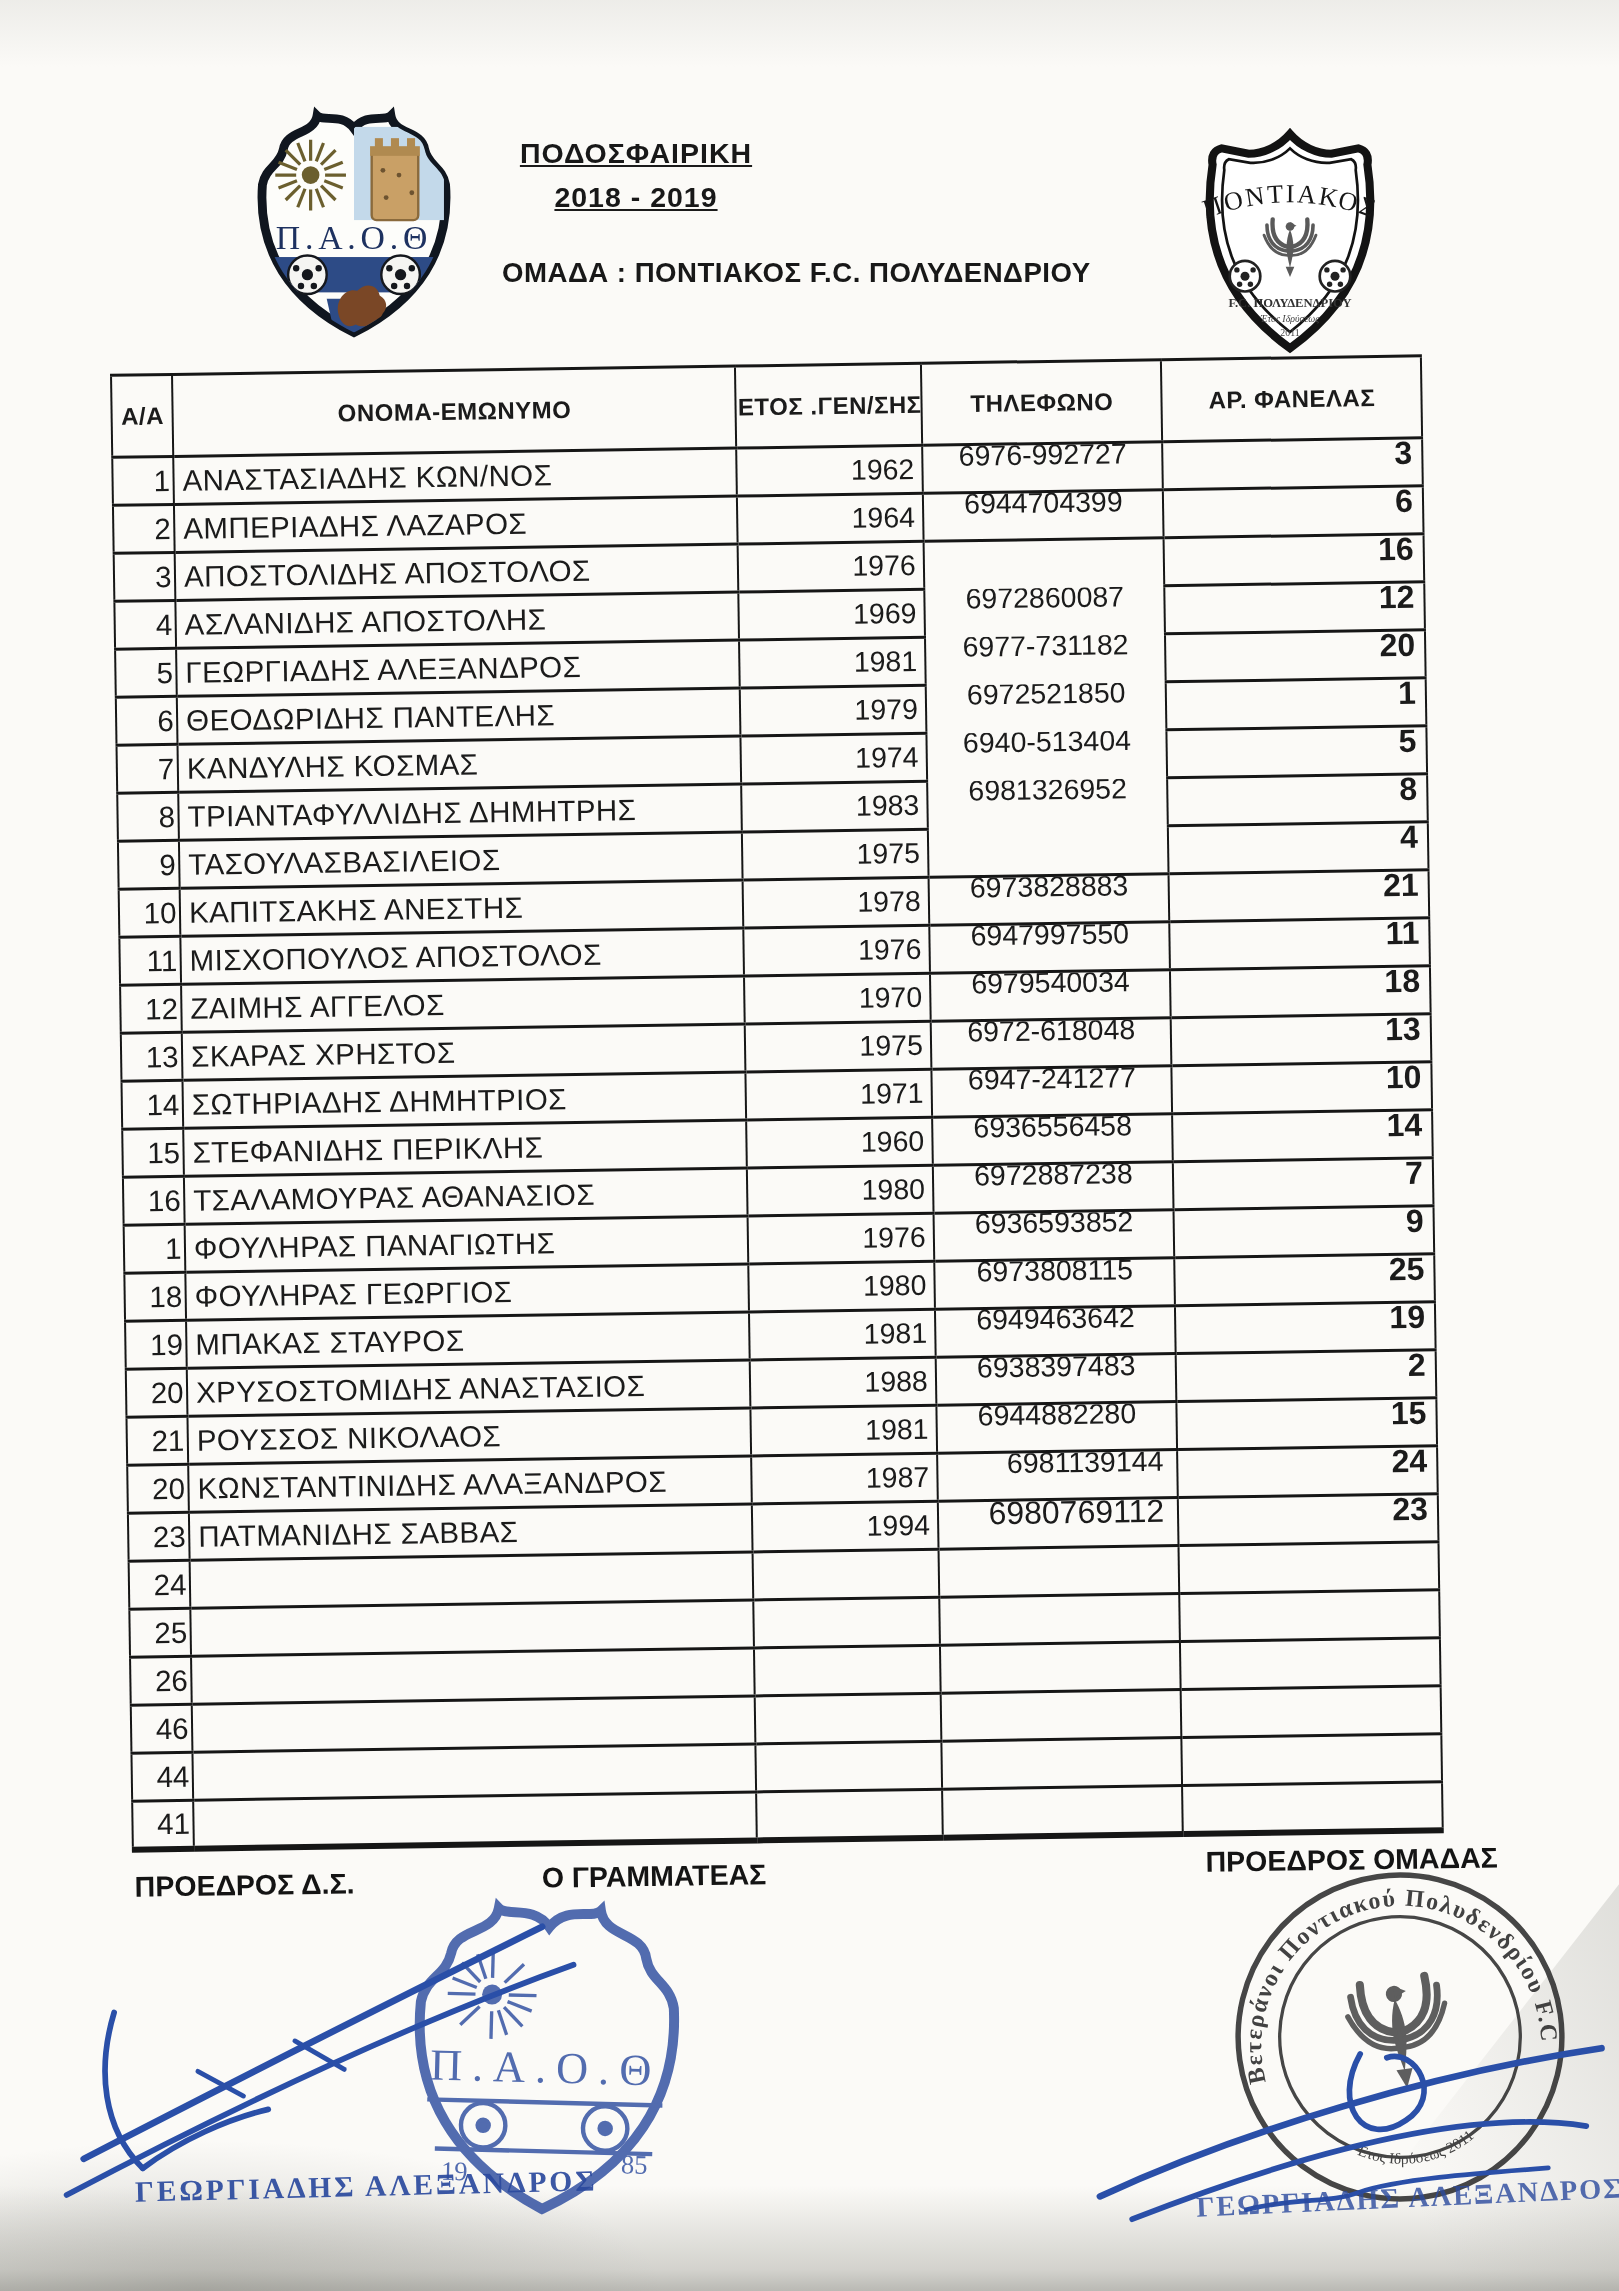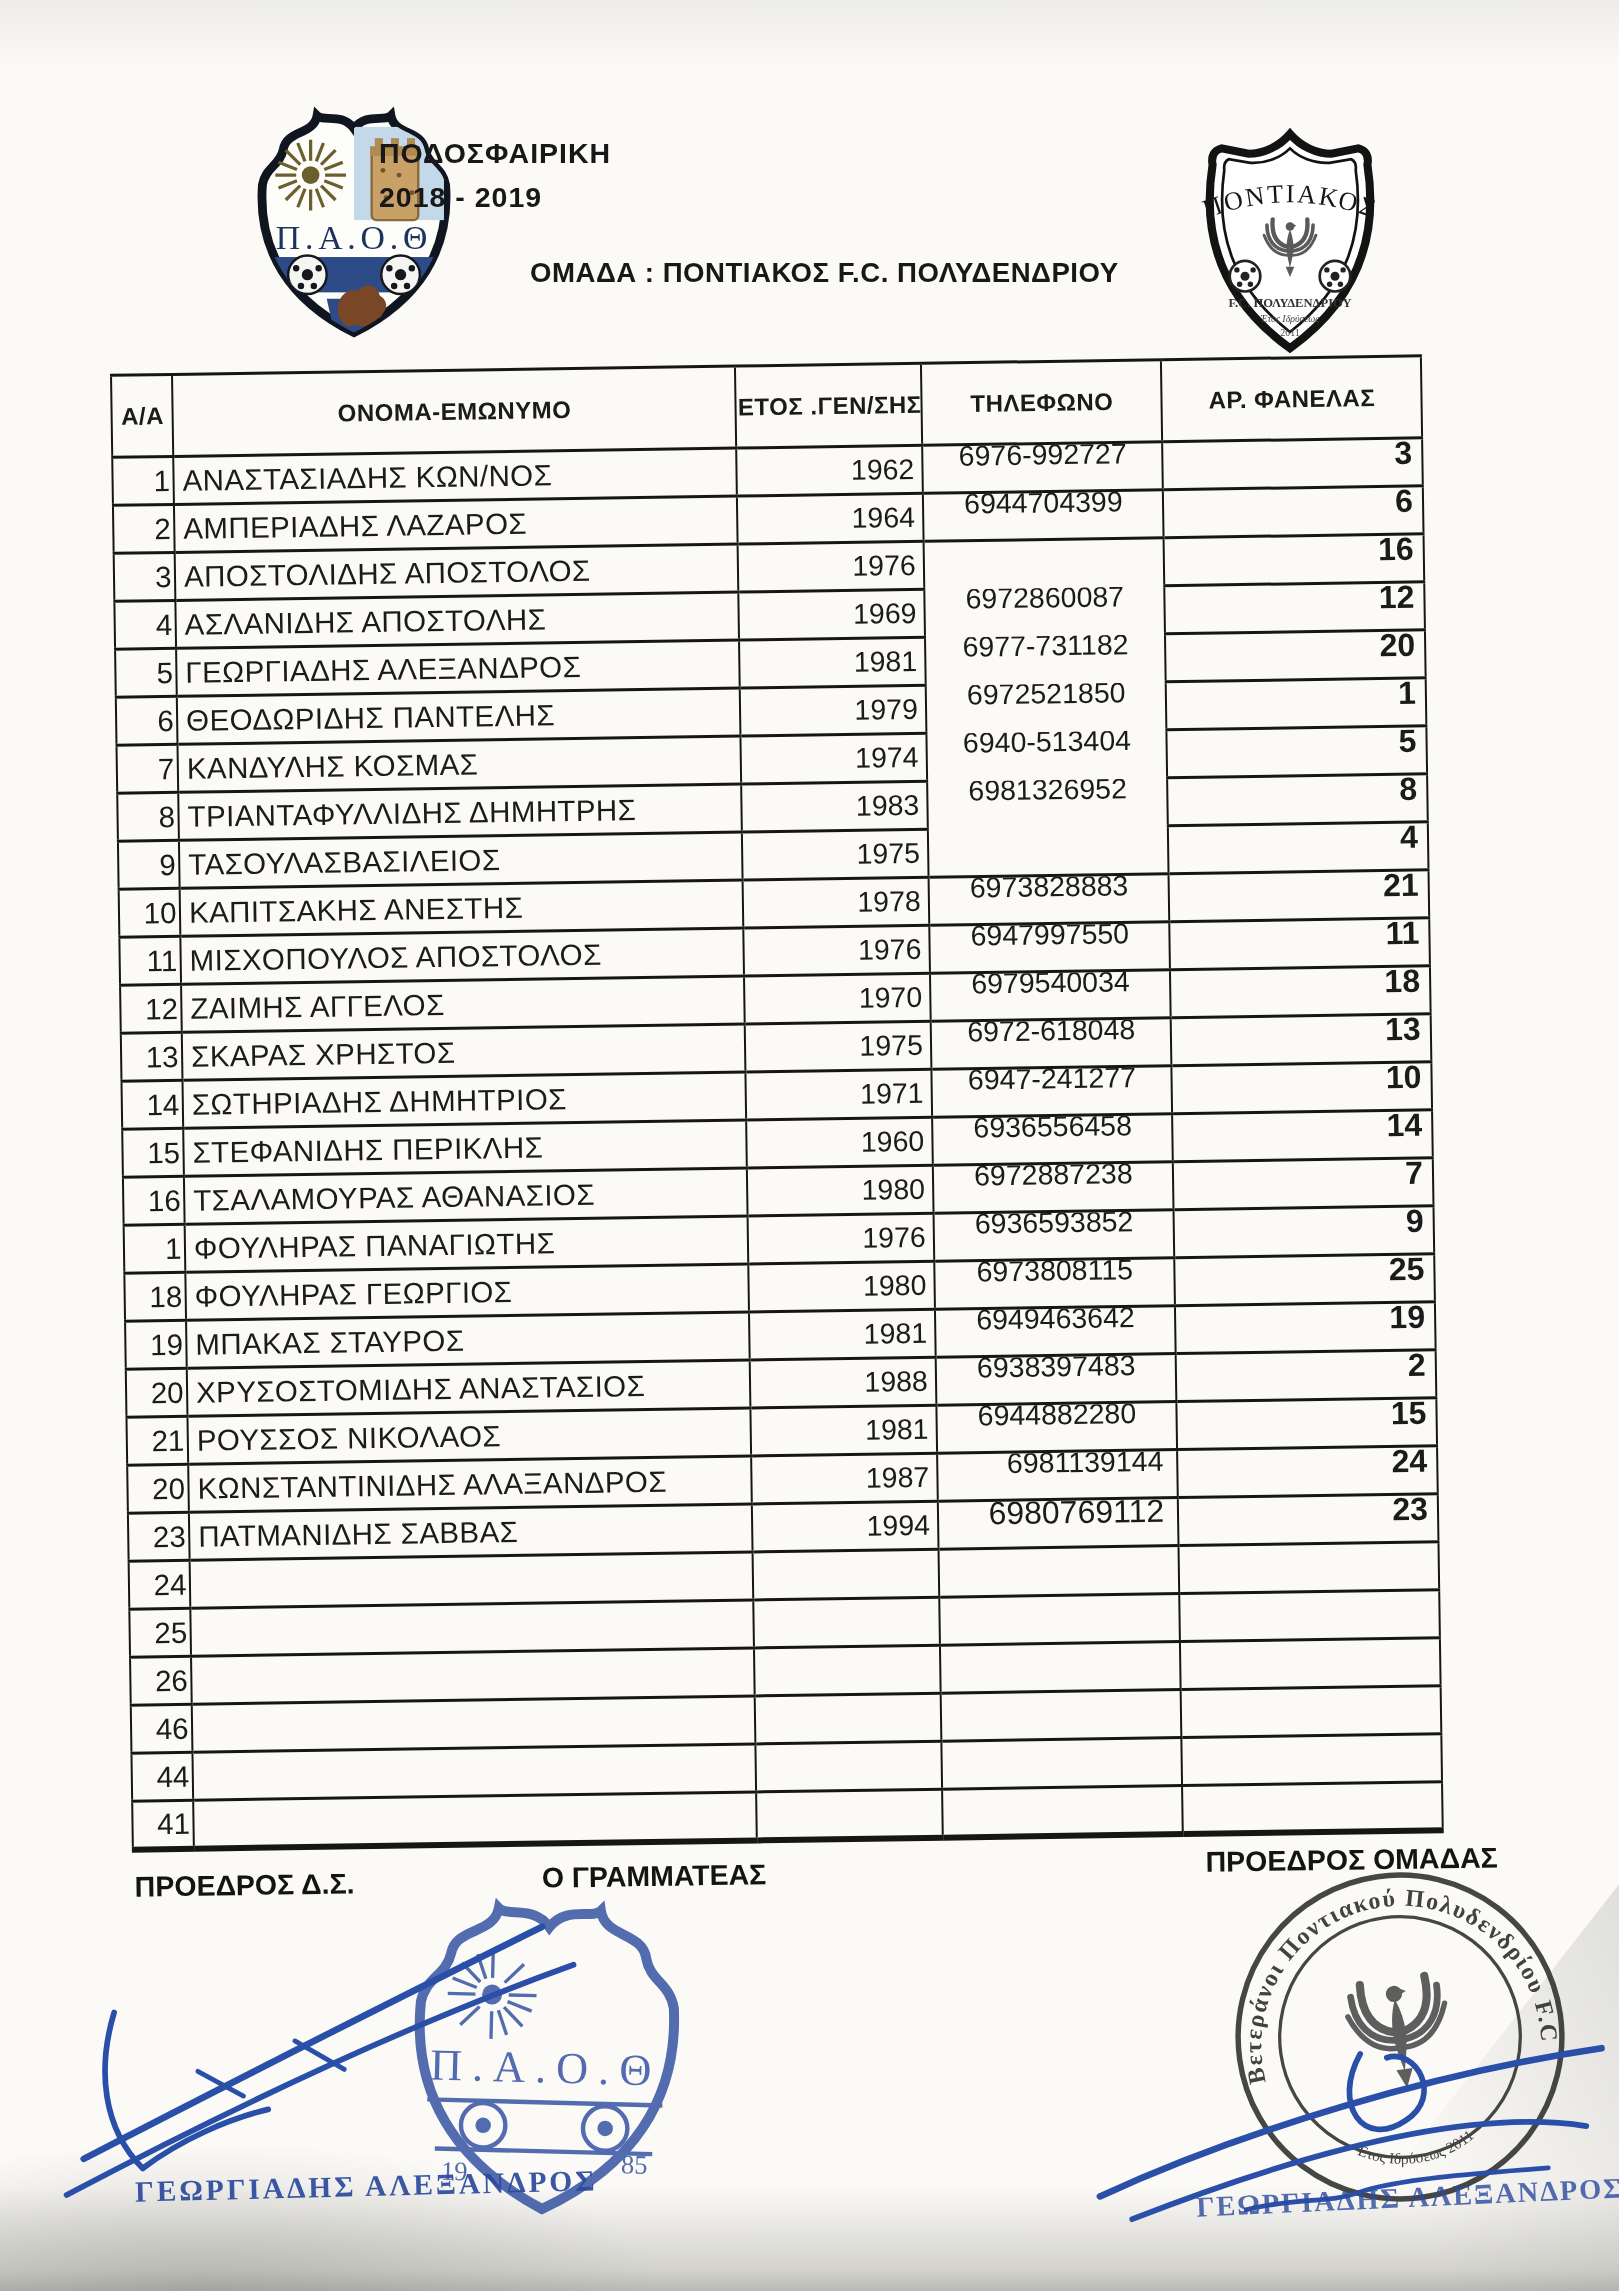--- a/index.html
+++ b/index.html
@@ -12,23 +12,23 @@
      background:linear-gradient(to bottom,rgba(140,140,132,0),rgba(150,150,142,.40) 80%,rgba(125,125,118,.52));}
   #shade-fold{right:0;top:1883px;width:399px;height:409px;
      background:linear-gradient(245deg,rgba(185,185,180,.42),rgba(250,250,248,0) 60%);
      clip-path:polygon(100% 0,100% 100%,20% 100%);}
   #shade-bl{left:0;bottom:0;width:666px;height:152px;
      background:radial-gradient(ellipse at 30% 100%,rgba(120,120,112,.35),rgba(120,120,112,0) 70%);}
 
   
   #logo-left{position:absolute;left:221px;top:98px;width:266px;height:249px;}
   #logo-right{position:absolute;left:1149px;top:107px;width:282px;height:270px;}
-  #title-block{position:absolute;left:379px;top:131px;width:514px;text-align:left;}
+  #title-block{position:absolute;left:379px;top:131px;width:514px;text-align:center;text-decoration:underline;}
   #title-block div{font-weight:700;font-size:28.5px;line-height:44px;letter-spacing:1px;color:#181818;}
-  #title-line4{position:absolute;left:530px;top:257px;font-weight:700;font-size:27.6px;
+  #title-line4{position:absolute;left:502px;top:257px;font-weight:700;font-size:27.6px;
      letter-spacing:0.5px;color:#181818;white-space:nowrap;}
 
   
   #doc-skew{position:absolute;left:99px;top:374px;width:1417px;
      transform:rotate(-0.85deg);transform-origin:0 0;}
   table{border-collapse:collapse;margin-left:11.4px;table-layout:fixed;width:1310px;}
   col.w-no{width:61px}col.w-name{width:563px}col.w-year{width:186px}
   col.w-phone{width:240px}col.w-jersey{width:260px}
   th,td{border-left:2.9px solid #161616;border-right:2.9px solid #161616;
         border-top:3.8px solid #161616;border-bottom:3.8px solid #161616;

